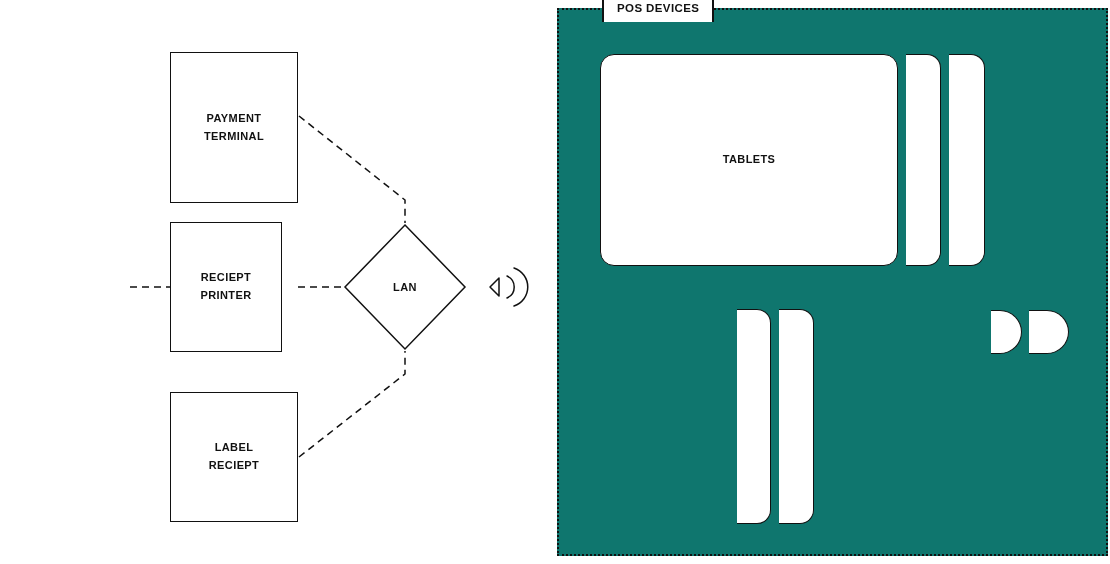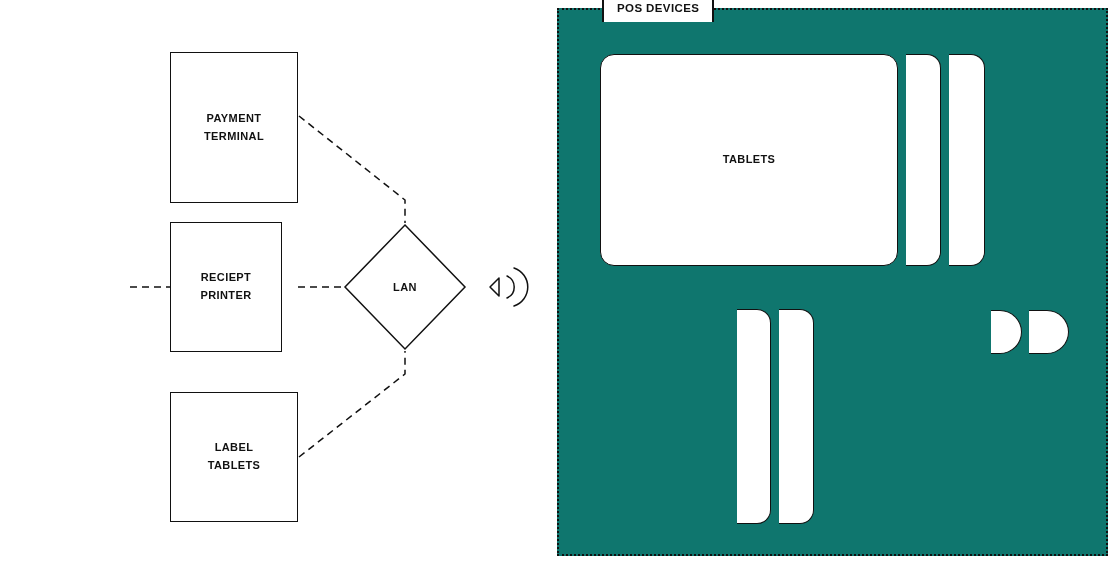--- a/index.html
+++ b/index.html
@@ -52,21 +52,21 @@
   </div>
 
 
   <div class="node" style="left:170px; top:222px; width:112px; height:130px;">
     <span class="lbl">RECIEPT
 PRINTER</span>
   </div>
 
   <div class="node" style="left:170px; top:392px; width:128px; height:130px;">
     <span class="lbl">LABEL
-TABLETS</span>
+RECIEPT</span>
   </div>
 
   <div class="lbl hub-label">LAN</div>
 
   <div class="panel">
     <div class="panel-title">POS DEVICES</div>
 
     <div class="card" style="left:41px; top:44px; width:298px; height:212px;">
       <span class="lbl">TABLETS</span>
     </div>

